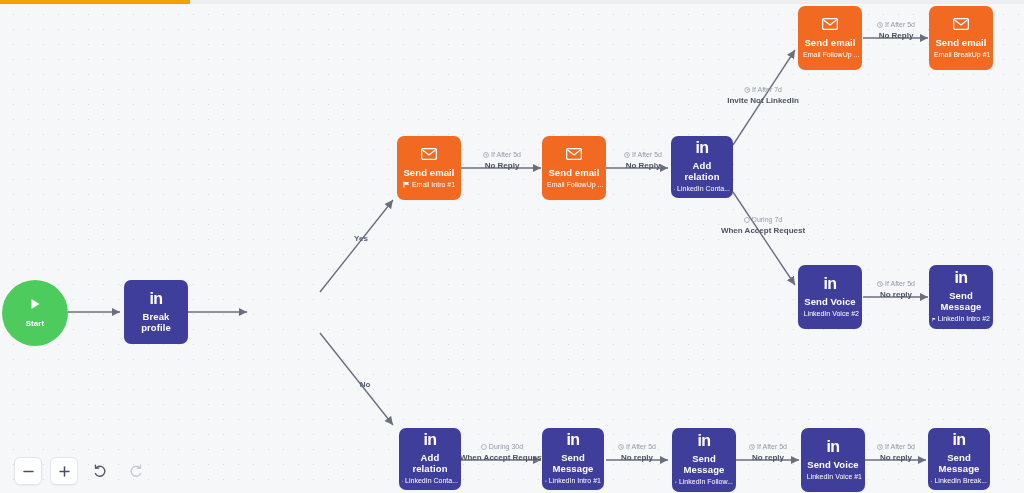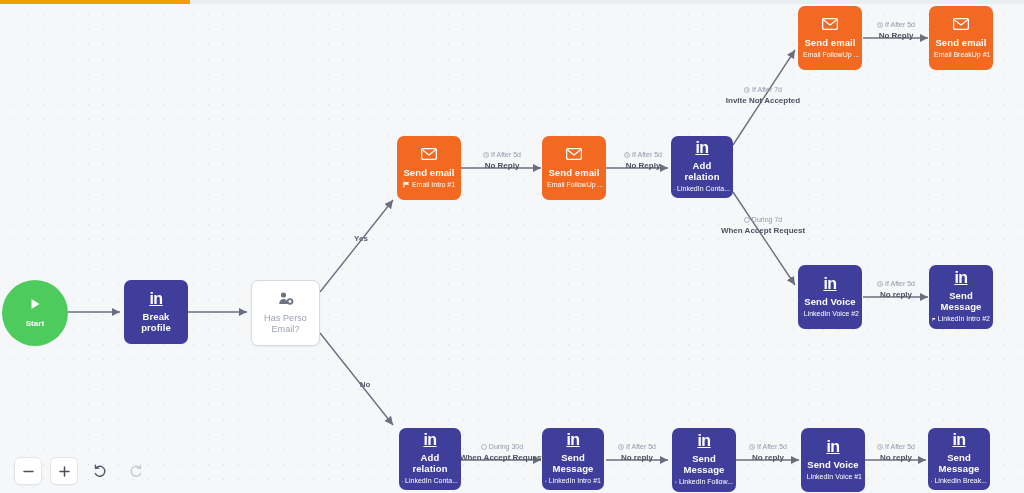--- a/index.html
+++ b/index.html
@@ -73,21 +73,21 @@
   .node.decision .n-title { font-weight: normal; font-size: 9px; color: #9aa0ae; }
 
   .node.start {
     background: #4ecb5d;
     border-radius: 50%;
   }
   .node.start .n-title { font-size: 8px; }
 
   .in-logo {
     font-size: 16px; font-weight: bold; letter-spacing: -.5px;
-    line-height: 16px; font-family: "Liberation Sans", sans-serif; text-decoration: underline;
+    line-height: 16px; font-family: "Liberation Sans", sans-serif;
   }
 
   
   .elabel {
     position: absolute; z-index: 12;
     text-align: center;
     line-height: 10px;
     white-space: nowrap;
     transform: translateX(-50%);
   }
@@ -171,31 +171,20 @@
         </svg>
     </span>
     <div class="n-title">Start</div>
   </div>
 
   <div class="node blue" style="left:124px; top:280px; width:64px; height:64px;">
     <span class="n-icon in-logo">in</span>
     <div class="n-title">Break profile</div>
   </div>
 
-  <div class="node decision" style="left:251px; top:280px; width:69px; height:66px;">
-    <span class="n-icon">
-      <svg width="16" height="15" viewBox="0 0 16 15">
-        <circle cx="5.5" cy="4" r="2.6" fill="#6e7383"></circle>
-        <path d="M1.2,13 C1.2,9.6 3.2,8 5.5,8 C7.8,8 9.8,9.6 9.8,13 Z" fill="#6e7383"></path>
-        <circle cx="12" cy="10.5" r="3.3" fill="#6e7383"></circle>
-        <circle cx="12" cy="10.5" r="1.4" fill="#ffffff"></circle>
-      </svg>
-    </span>
-    <div class="n-title">Has Perso Email?</div>
-  </div>
 
   <div class="node orange" style="left:397px; top:136px; width:64px; height:64px;">
     <span class="n-icon">
       <svg width="16" height="12" viewBox="0 0 16 12">
           <rect x="0.6" y="0.6" width="14.8" height="10.8" rx="1.6" fill="none" stroke="#fff" stroke-width="1.3"></rect>
           <path d="M1.6,2 L8,7 L14.4,2" fill="none" stroke="#fff" stroke-width="1.3"></path>
         </svg>
     </span>
     <div class="n-title">Send email</div>
     <div class="n-sub">
@@ -387,21 +376,21 @@
   </div>
 
   <div class="elabel" style="left:763px; top:85px;">
     <div class="cond">
       <svg width="6" height="6" viewBox="0 0 8 8">
           <circle cx="4" cy="4" r="3.3" fill="none" stroke="#9298a6" stroke-width=".9"></circle>
           <path d="M4,2.1 L4,4.2 L5.4,5" fill="none" stroke="#9298a6" stroke-width=".9"></path>
         </svg>
       <span>If After 7d</span>
     </div>
-    <div class="act">Invite Not Accepted</div>
+    <div class="act">Invite Not LinkedIn</div>
   </div>
 
   <div class="elabel" style="left:763px; top:215px;">
     <div class="cond">
       <svg width="6" height="6" viewBox="0 0 8 8">
           <circle cx="4" cy="4" r="3.3" fill="none" stroke="#9298a6" stroke-width=".9"></circle>
         </svg>
       <span>During 7d</span>
     </div>
     <div class="act">When Accept Request</div>

